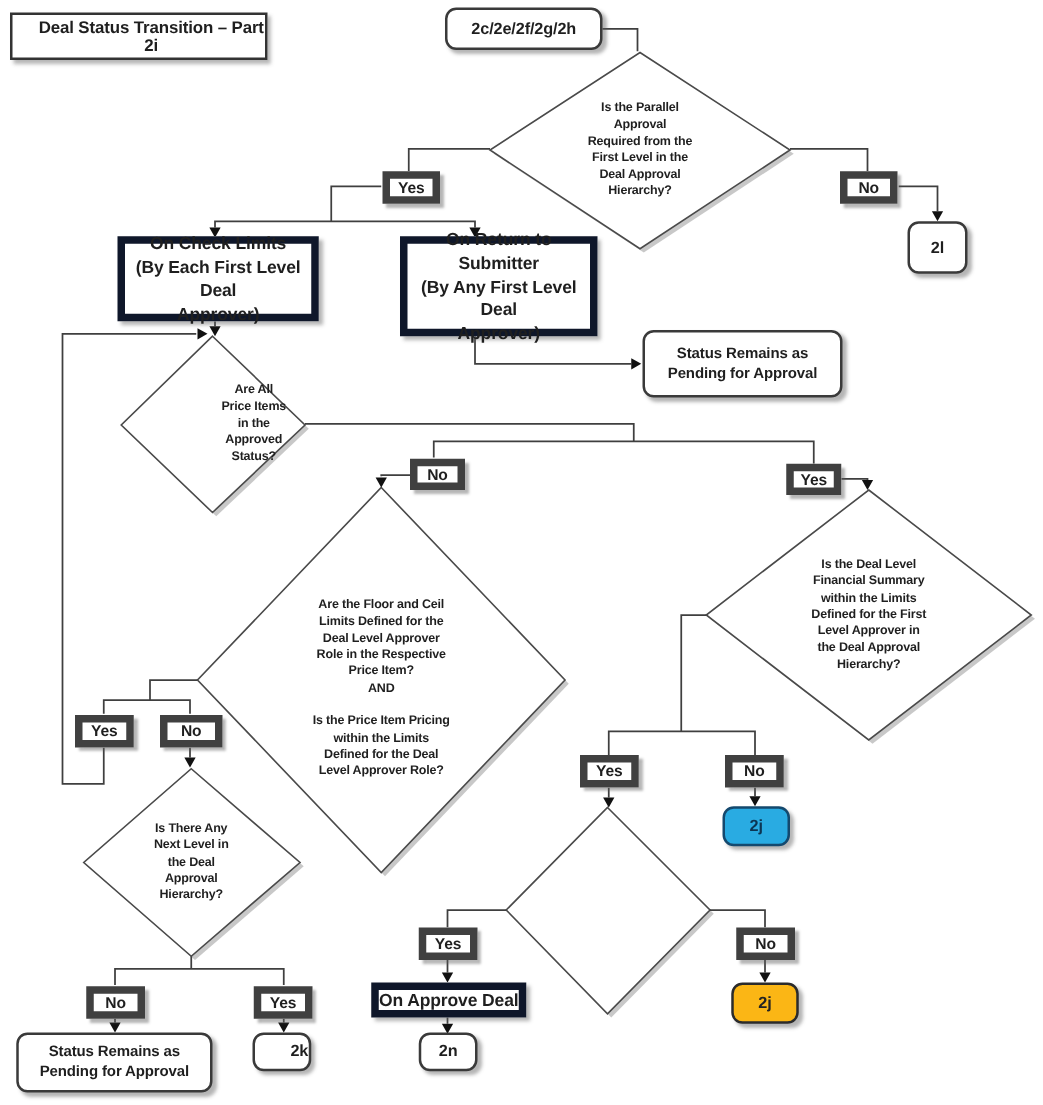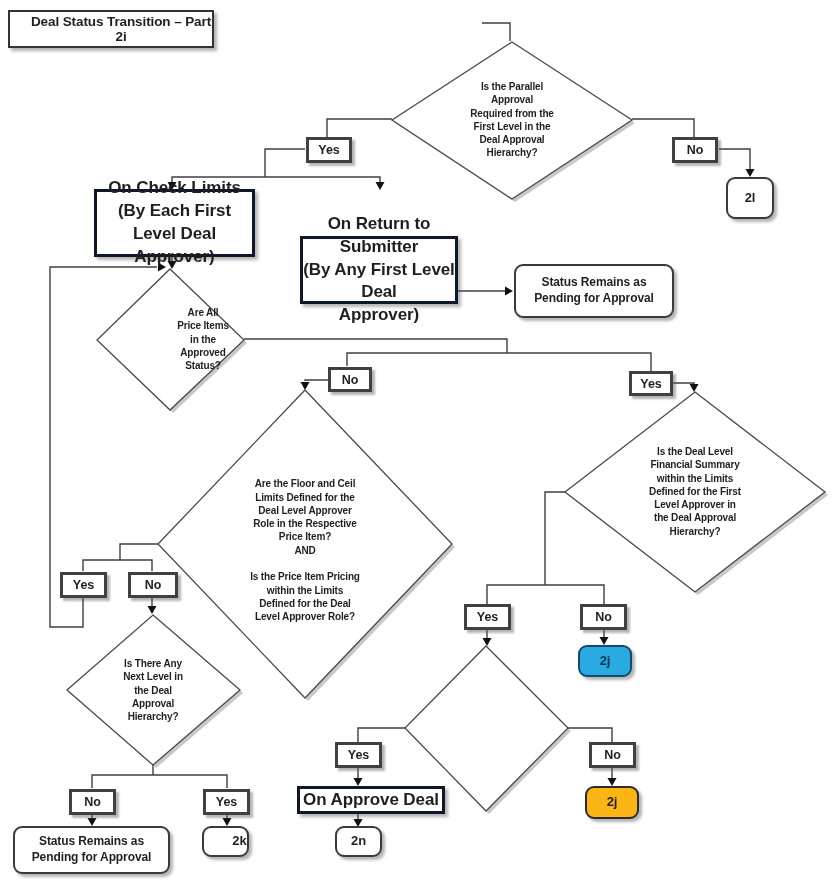--- a/index.html
+++ b/index.html
@@ -6,26 +6,26 @@
   #canvas{
     position:relative;width:834px;height:884px;background:#fff;
     font-family:"Liberation Sans",sans-serif;color:#1f1f1f;overflow:hidden;
   }
   #wires{position:absolute;left:0;top:0;width:834px;height:884px;}
   .node{position:absolute;display:flex;align-items:center;justify-content:center;
     text-align:center;background:#fff;box-sizing:border-box;
     font-weight:700;letter-spacing:-0.1px;white-space:pre-line;}
   .title-box{border:2px solid #333;box-shadow:3px 3px 3px rgba(90,90,90,.45);
     font-size:13.5px;}
-  .process{border:3px solid #0f172a;box-shadow:3px 3px 3px rgba(90,90,90,.45);
-    font-size:17px;line-height:1.35;}
+  .process{border:6px solid #0f172a;box-shadow:3px 3px 3px rgba(90,90,90,.45);
+    font-size:14px;line-height:1.35;}
   .terminal{border:2px solid #3a3a3a;border-radius:9px;
     box-shadow:3px 3px 3px rgba(90,90,90,.45);font-size:12px;line-height:1.3;}
   .terminal.small{font-size:13px;}
-  .blabel{border:3px solid #404040;box-shadow:3px 3px 2px rgba(90,90,90,.45);
+  .blabel{border:6px solid #404040;box-shadow:3px 3px 2px rgba(90,90,90,.45);
     font-size:12.5px;}
   .hl-blue{background:#29ABE2;border:2px solid #14496e;color:#0c3553;}
   .hl-orange{background:#FBB615;border:2px solid #2b2b2b;color:#232323;}
   .dtext{position:absolute;transform:translate(-50%,-50%);text-align:center;
     font-weight:700;font-size:10px;line-height:1.33;letter-spacing:-0.15px;
     white-space:pre-line;}
   .dtext .andword{display:block;font-weight:800;}
 </style>
 </head>
 <body>
@@ -98,20 +98,21 @@
       <polygon points="222.5,818 231.5,818 227,826"></polygon>
       <polygon points="482.5,638 491.5,638 487,646"></polygon>
       <polygon points="599.5,637 608.5,637 604,645"></polygon>
       <polygon points="353.5,778 362.5,778 358,786"></polygon>
       <polygon points="353.5,819 362.5,819 358,827"></polygon>
       <polygon points="607.5,778 616.5,778 612,786"></polygon>
     </g>
   </svg>
 
   <div class="node title-box" style="left:8px;top:10px;width:206px;height:38px;padding-left:20px;">Deal Status Transition – Part 2i</div>
+  <div class="node terminal small" style="left:356px;top:6px;width:126px;height:34px;">2c/2e/2f/2g/2h</div>
 
   <div class="dtext" style="left:512px;top:120px;">Is the Parallel
 Approval
 Required from the
 First Level in the
 Deal Approval
 Hierarchy?</div>
   <div class="dtext" style="left:170px;top:339px;margin-left:33px;">Are All
 Price Items
 in the
@@ -138,24 +139,24 @@
 Hierarchy?</div>
   <div class="dtext" style="left:153px;top:690px;">Is There Any
 Next Level in
 the Deal
 Approval
 Hierarchy?</div>
 
   <div class="node process" style="left:94px;top:189px;width:161px;height:68px;">On Check Limits
 (By Each First Level Deal
 Approver)</div>
-  <div class="node process" style="left:300px;top:189px;width:158px;height:68px;margin-top:47px;">On Return to Submitter
+  <div class="node process" style="left:320px;top:189px;width:158px;height:80px;">On Return to Submitter
 (By Any First Level Deal
 Approver)</div>
-  <div class="node process" style="left:297px;top:786px;width:148px;height:28px;">On Approve Deal</div>
+  <div class="node process" style="left:297px;top:786px;width:124px;height:28px;">On Approve Deal</div>
 
   <div class="node terminal small" style="left:726px;top:177px;width:48px;height:42px;">2l</div>
   <div class="node terminal" style="left:514px;top:264px;width:160px;height:54px;">Status Remains as
 Pending for Approval</div>
   <div class="node terminal" style="left:13px;top:826px;width:157px;height:48px;">Status Remains as
 Pending for Approval</div>
   <div class="node terminal small" style="left:202px;top:826px;width:47px;height:31px;padding-left:28px;">2k</div>
   <div class="node terminal small" style="left:335px;top:826px;width:47px;height:31px;">2n</div>
   <div class="node terminal small hl-blue" style="left:578px;top:645px;width:54px;height:32px;">2j</div>
   <div class="node terminal small hl-orange" style="left:585px;top:786px;width:54px;height:33px;">2j</div>

